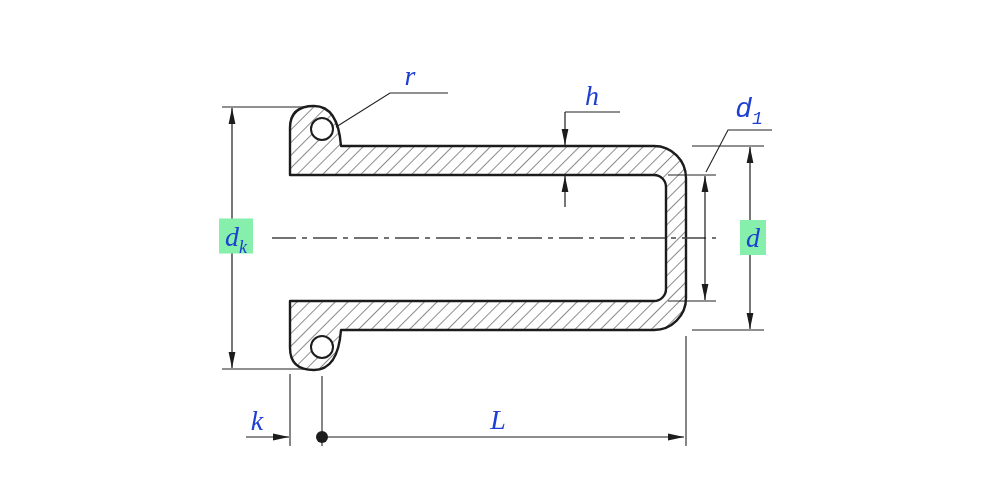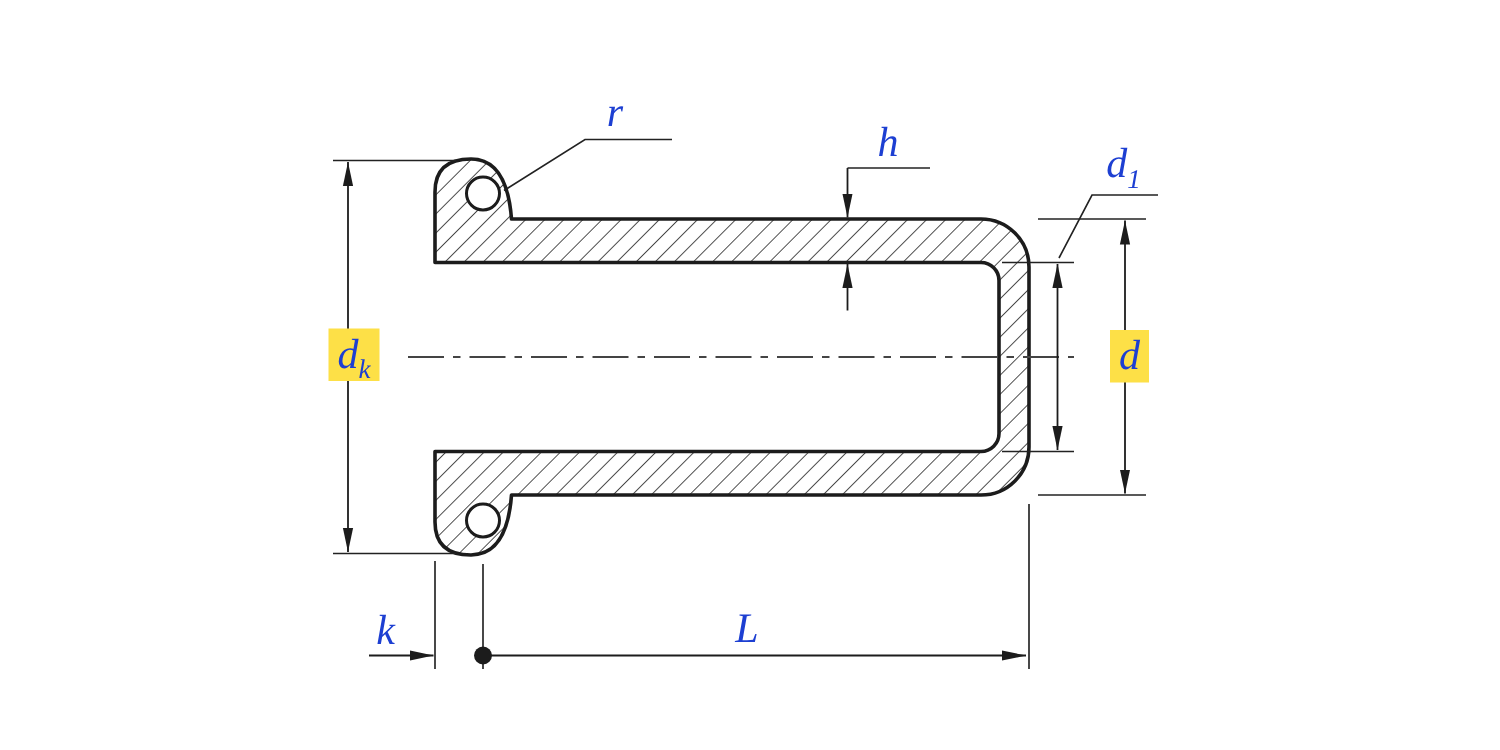--- a/index.html
+++ b/index.html
@@ -19,21 +19,21 @@
     line-height:1;
     color:#1d3fd2;
     white-space:nowrap;
     user-select:none;
   }
   .dim-label .sub{
     font-size:18px;
     vertical-align:-7px;
   }
   .label-bg{
-    background:#fde047;
+    background:#86efac;
     padding:2px 6px;
   }
 </style>
 </head>
 <body>
 
 <div id="stage">
 
   <svg id="drawing-svg" viewBox="0 0 1000 500">
     <defs>
@@ -89,21 +89,21 @@
   </svg>
 
   <div class="dim-label" style="left:410px;top:76px;">
     <span>r</span>
   </div>
 
   <div class="dim-label" style="left:592px;top:96px;">
     <span>h</span>
   </div>
 
-  <div class="dim-label" style="left:749px;top:112px;">
+  <div class="dim-label" style="left:749px;top:112px;font-family:Liberation Mono, monospace;">
     <span>d</span><span class="sub">1</span>
   </div>
 
   <div class="dim-label" style="left:753px;top:238px;">
     <span class="label-bg">d</span>
   </div>
 
   <div class="dim-label" style="left:236px;top:239px;">
     <span class="label-bg"><span>d</span><span class="sub">k</span></span>
   </div>

